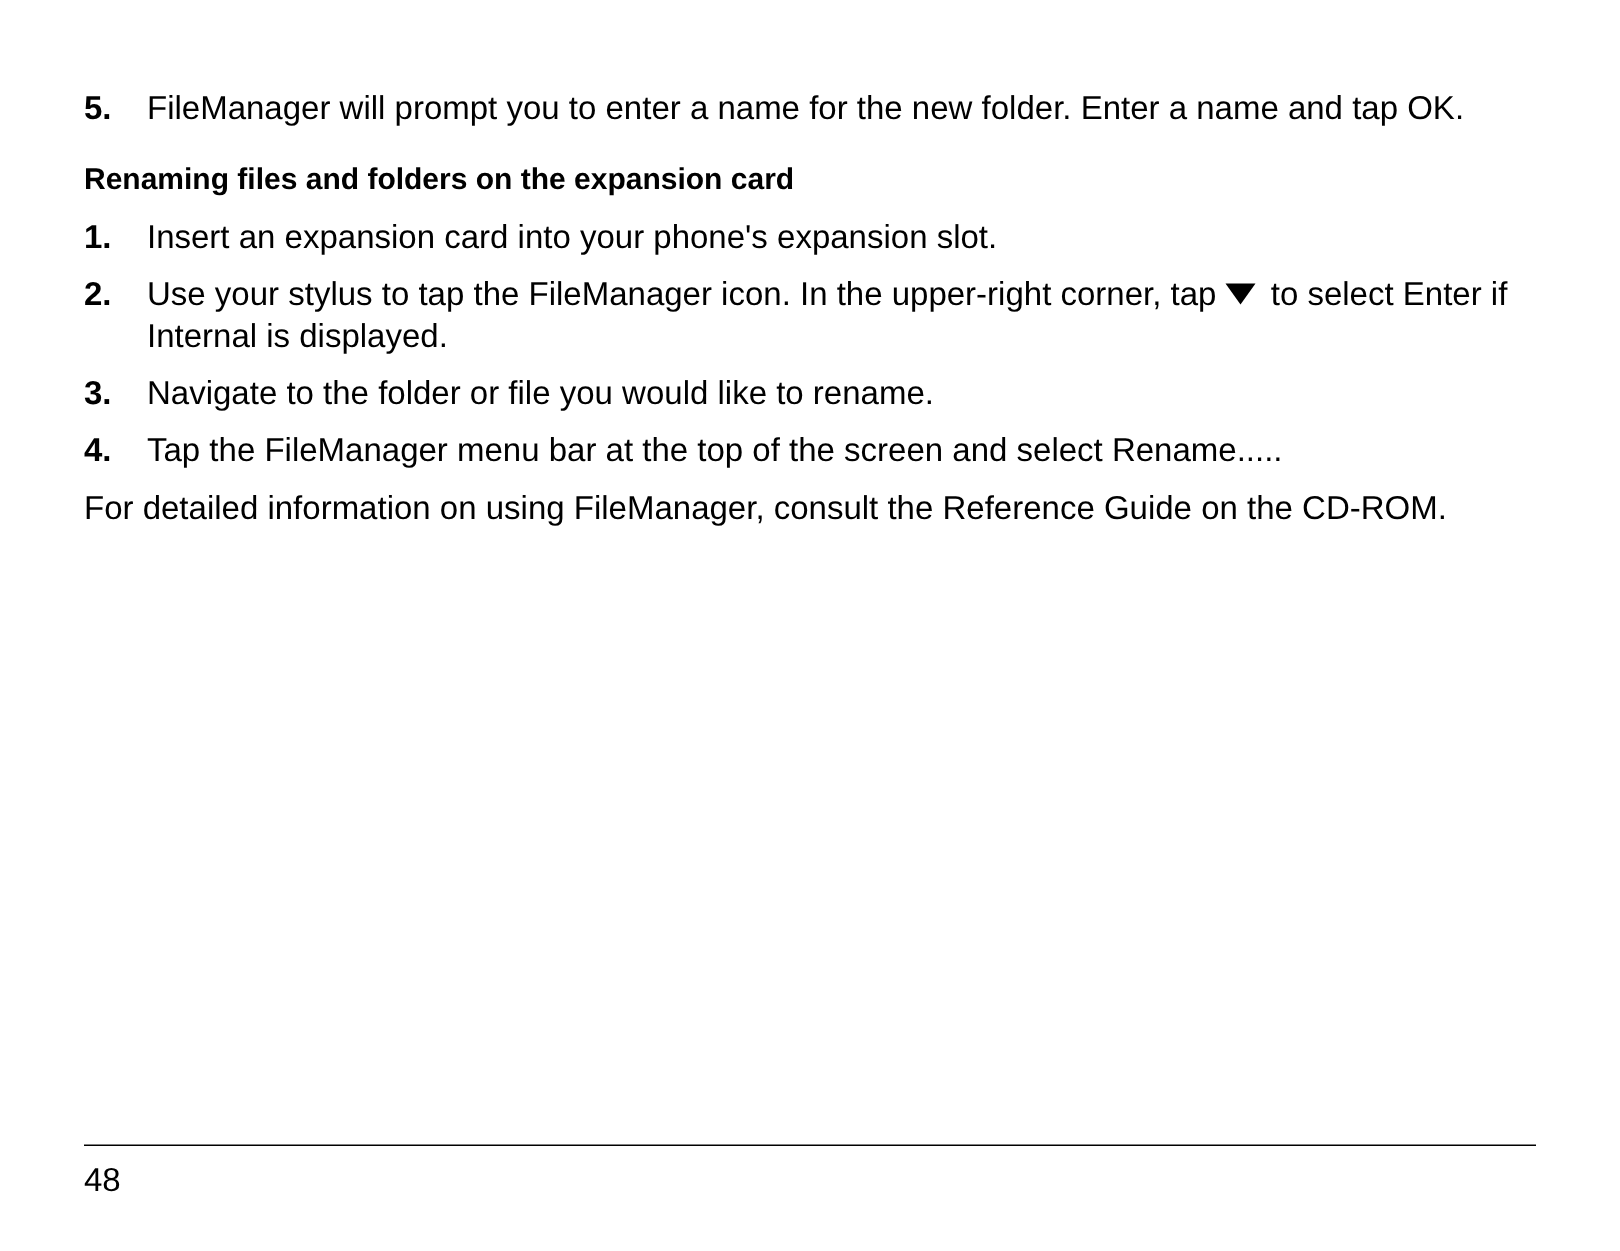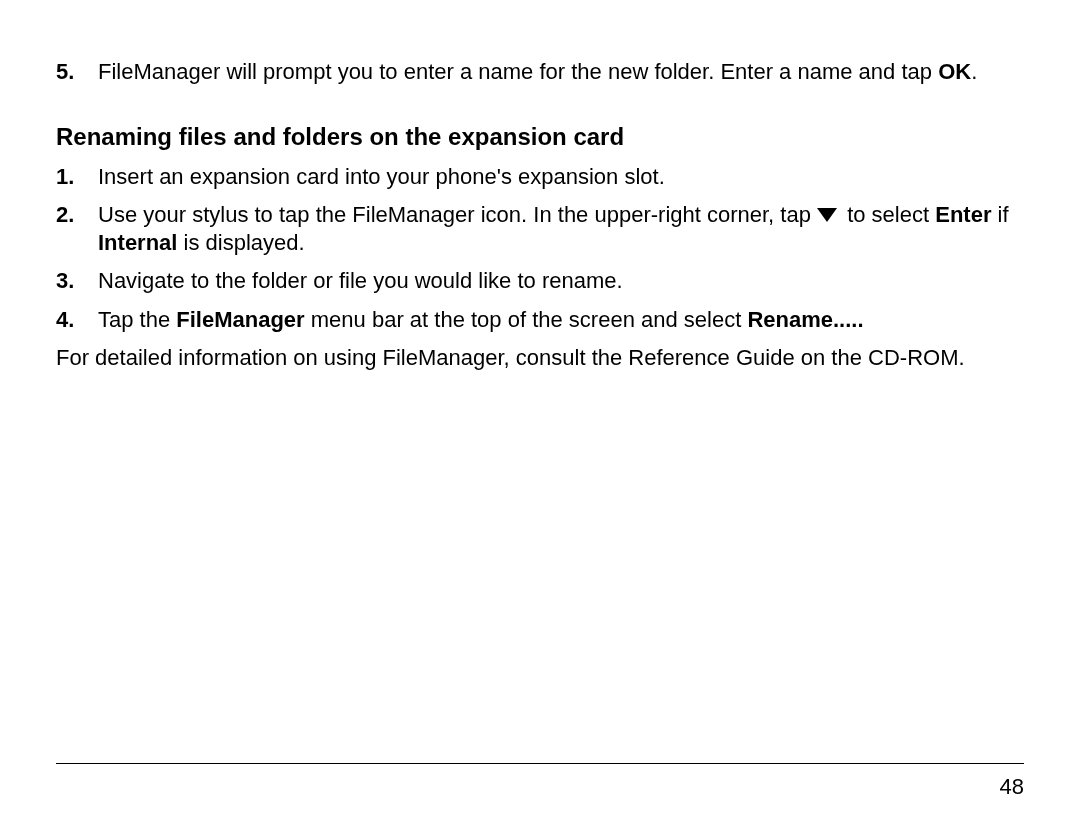--- a/index.html
+++ b/index.html
@@ -29,25 +29,25 @@
   .list-num {
     font-weight: bold;
     width: 42px;
     flex: 0 0 42px;
   }
   .list-text {
     flex: 1 1 auto;
   }
   .heading {
     font-weight: bold;
-    font-size: 24px;
-    margin: 36px 0 10px 0;
+    font-size: 20px;
+    margin: 22px 0 10px 0;
   }
   .bold {
-    font-weight: bold;
+    font-weight: normal;
     text-align: right;
   }
   .triangle {
     display: inline-block;
     width: 0;
     height: 0;
     border-left: 10px solid transparent;
     border-right: 10px solid transparent;
     border-top: 14px solid #000;
     vertical-align: middle;
@@ -64,21 +64,21 @@
     left: 56px;
     right: 56px;
     bottom: 34px;
   }
   .footer-line {
     border-top: 1px solid #000;
     margin-bottom: 10px;
   }
   .footer-row {
     display: flex;
-    justify-content: flex-end;
+    justify-content: space-between;
     font-size: 22px;
   }
 </style>
 </head>
 <body>
 
 <div class="page">
   <div class="content">
 
     <div class="list-item">

